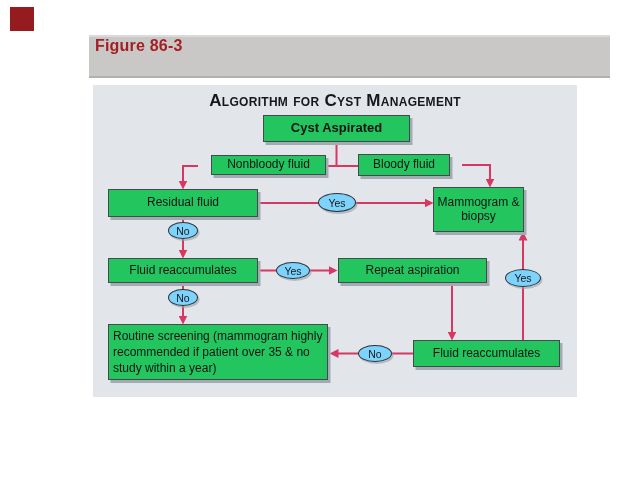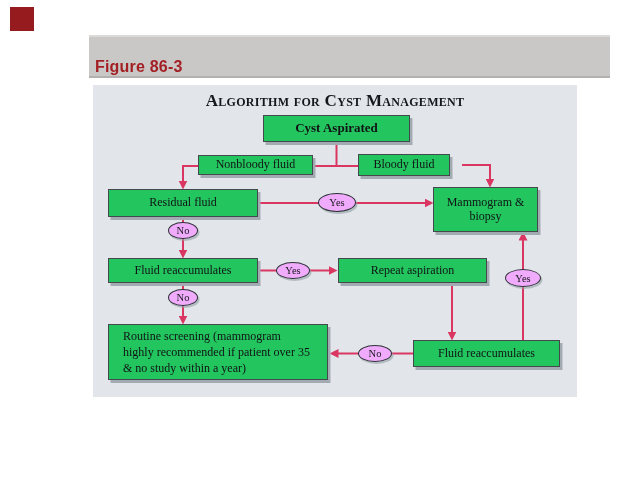--- a/index.html
+++ b/index.html
@@ -15,58 +15,57 @@
     position:absolute;left:10px;top:7px;width:24px;height:24px;
     background:#961b1f;
   }
 
   
   .figure-bar{
     position:absolute;left:89px;top:35px;width:521px;height:43px;
     background:#c9c8c6;
     border-top:2px solid #dbdad8;border-bottom:2px solid #b3b1af;
     box-sizing:border-box;
-    display:flex;align-items:flex-end;
+    display:flex;align-items:flex-start;
   }
   .figure-bar span{
     padding-left:6px;font-size:16px;font-weight:bold;color:#a31f24;
     letter-spacing:.2px;
   }
 
   
   .panel{
     position:absolute;left:93px;top:85px;width:484px;height:312px;
     background:#e2e6ea;
-    font-family:Liberation Serif, serif;
   }
   .panel svg{position:absolute;left:0;top:0;z-index:1;}
 
   .diagram-title{
     position:absolute;left:0;right:0;top:6px;text-align:center;
     font-weight:bold;font-variant:small-caps;font-size:17px;
     letter-spacing:.3px;color:#15171a;z-index:2;
   }
 
   .node{
     position:absolute;box-sizing:border-box;z-index:2;
     background:#22c55e;border:1.6px solid #45494d;
     box-shadow:2.5px 3px 0 #a3abb2;
     display:flex;align-items:center;justify-content:center;
     font-size:12px;color:#121416;text-align:center;line-height:1.15;
     padding:1px 3px;
   }
   .node.bold{font-weight:bold;font-size:13px;}
   .node.left-text{
     justify-content:flex-start;text-align:left;align-items:flex-start;
-    padding:4px 14px;line-height:1.32;
+    padding:4px 4px;line-height:1.32;
   }
 
   .oval{
     position:absolute;box-sizing:border-box;z-index:3;
-    background:#f0abfc;border:1.6px solid #2e3336;border-radius:50%;
+    background:#7dd3fc;border:1.6px solid #2e3336;border-radius:50%;
     box-shadow:1.5px 2px 0 rgba(150,160,168,.6);
     display:flex;align-items:center;justify-content:center;
     font-size:10.5px;color:#16181a;
   }
 
   .edge{stroke:#d93662;stroke-width:2;fill:none;}
 </style>
 </head>
 <body>
 
@@ -95,27 +94,27 @@
       <path class="edge" d="M90 198 V235" marker-end="url(#arrow)"></path>
       <path class="edge" d="M359 198 V251" marker-end="url(#arrow)"></path>
       <path class="edge" d="M430 255 V151" marker-end="url(#arrow)"></path>
       <path class="edge" d="M320 268.5 H241" marker-end="url(#arrow)"></path>
     </svg>
 
     <div class="diagram-title">Algorithm for Cyst Management</div>
 
     <div class="node bold" style="left:170px;top:30px;width:147px;height:27px;">Cyst Aspirated</div>
 
-    <div class="node" style="left:105px;top:70px;width:115px;height:20px;">Nonbloody fluid</div>
+    <div class="node" style="left:118px;top:70px;width:115px;height:20px;">Nonbloody fluid</div>
 
     <div class="node" style="left:265px;top:69px;width:92px;height:22px;">Bloody fluid</div>
 
     <div class="node" style="left:15px;top:104px;width:150px;height:28px;">Residual fluid</div>
 
-    <div class="node" style="left:340px;top:102px;width:105px;height:45px;">Mammogram &amp; biopsy</div>
+    <div class="node" style="left:340px;top:102px;width:91px;height:45px;">Mammogram &amp; biopsy</div>
 
     <div class="node" style="left:15px;top:173px;width:150px;height:25px;">Fluid reaccumulates</div>
 
     <div class="node" style="left:245px;top:173px;width:149px;height:25px;text-align:right;">Repeat aspiration</div>
 
     <div class="node left-text" style="left:15px;top:239px;width:220px;height:56px;">Routine screening (mammogram highly recommended if patient over 35 &amp; no study within a year)</div>
 
     <div class="node" style="left:320px;top:255px;width:147px;height:27px;">Fluid reaccumulates</div>
 
     <div class="oval" style="left:225px;top:108px;width:38px;height:19px;">Yes</div>

